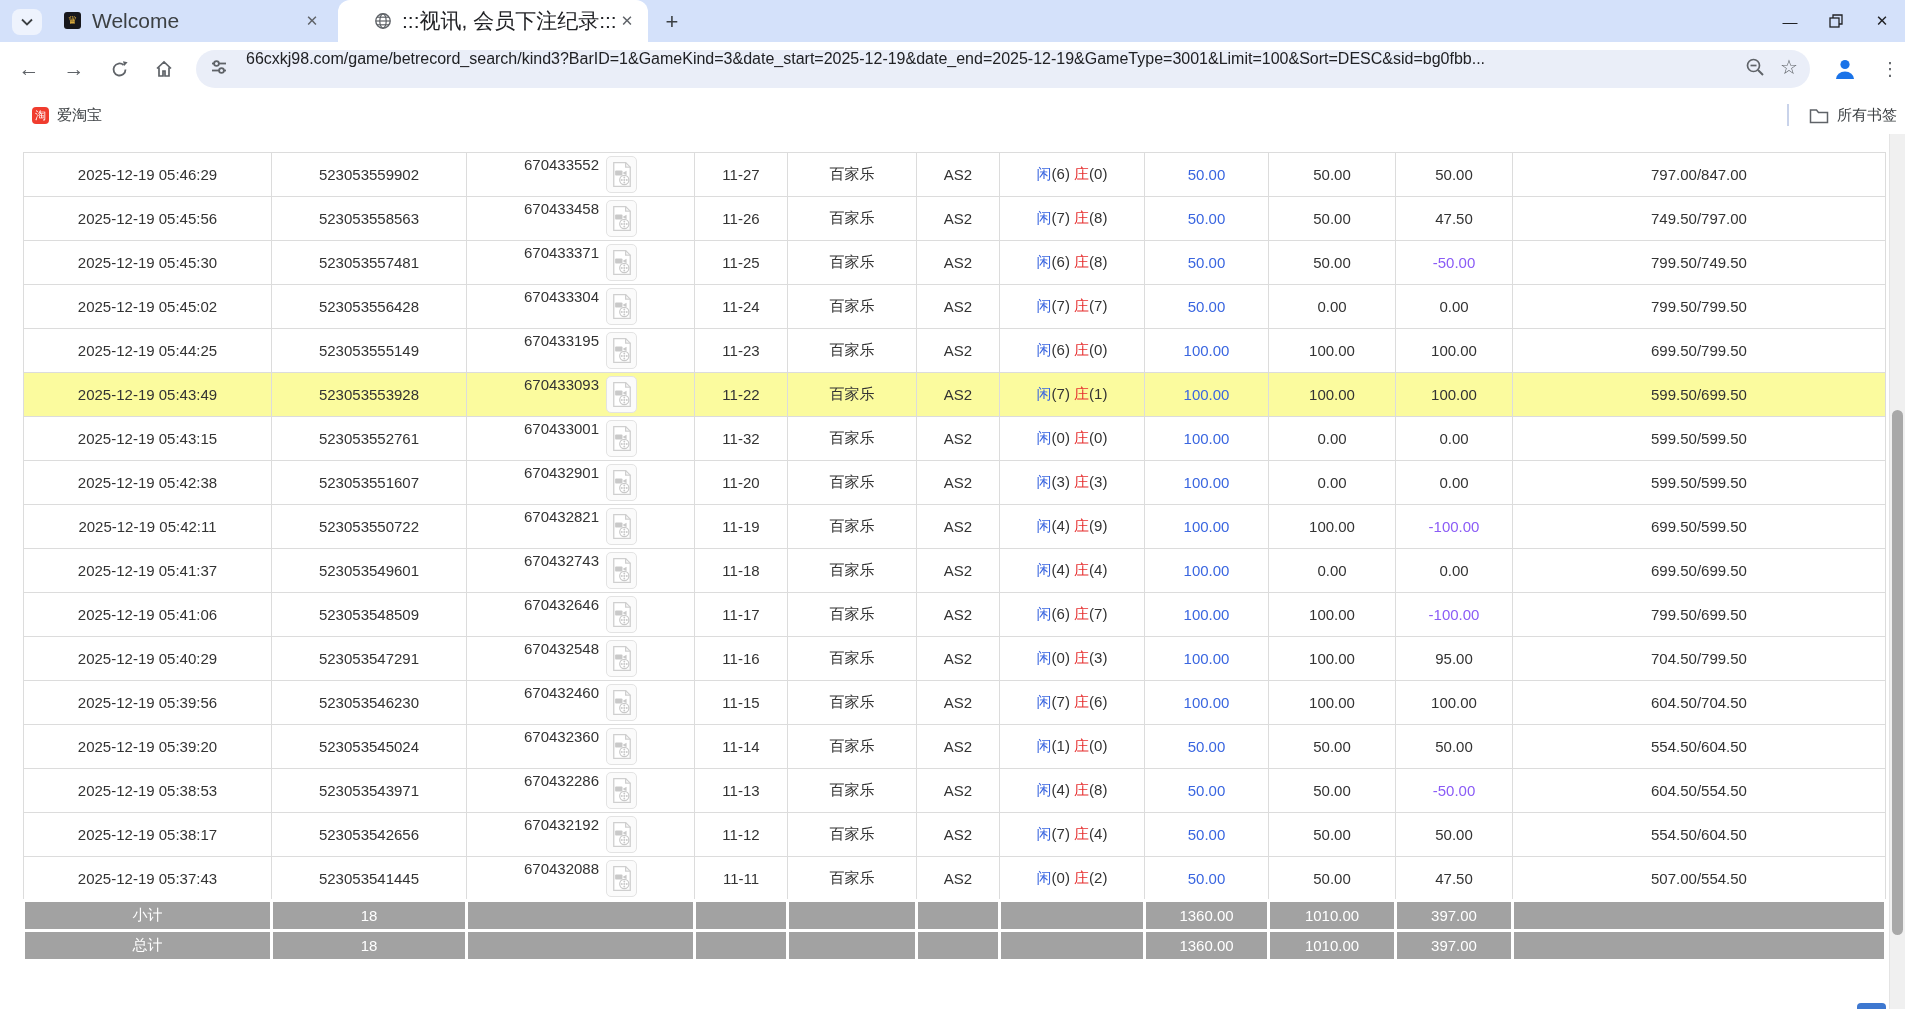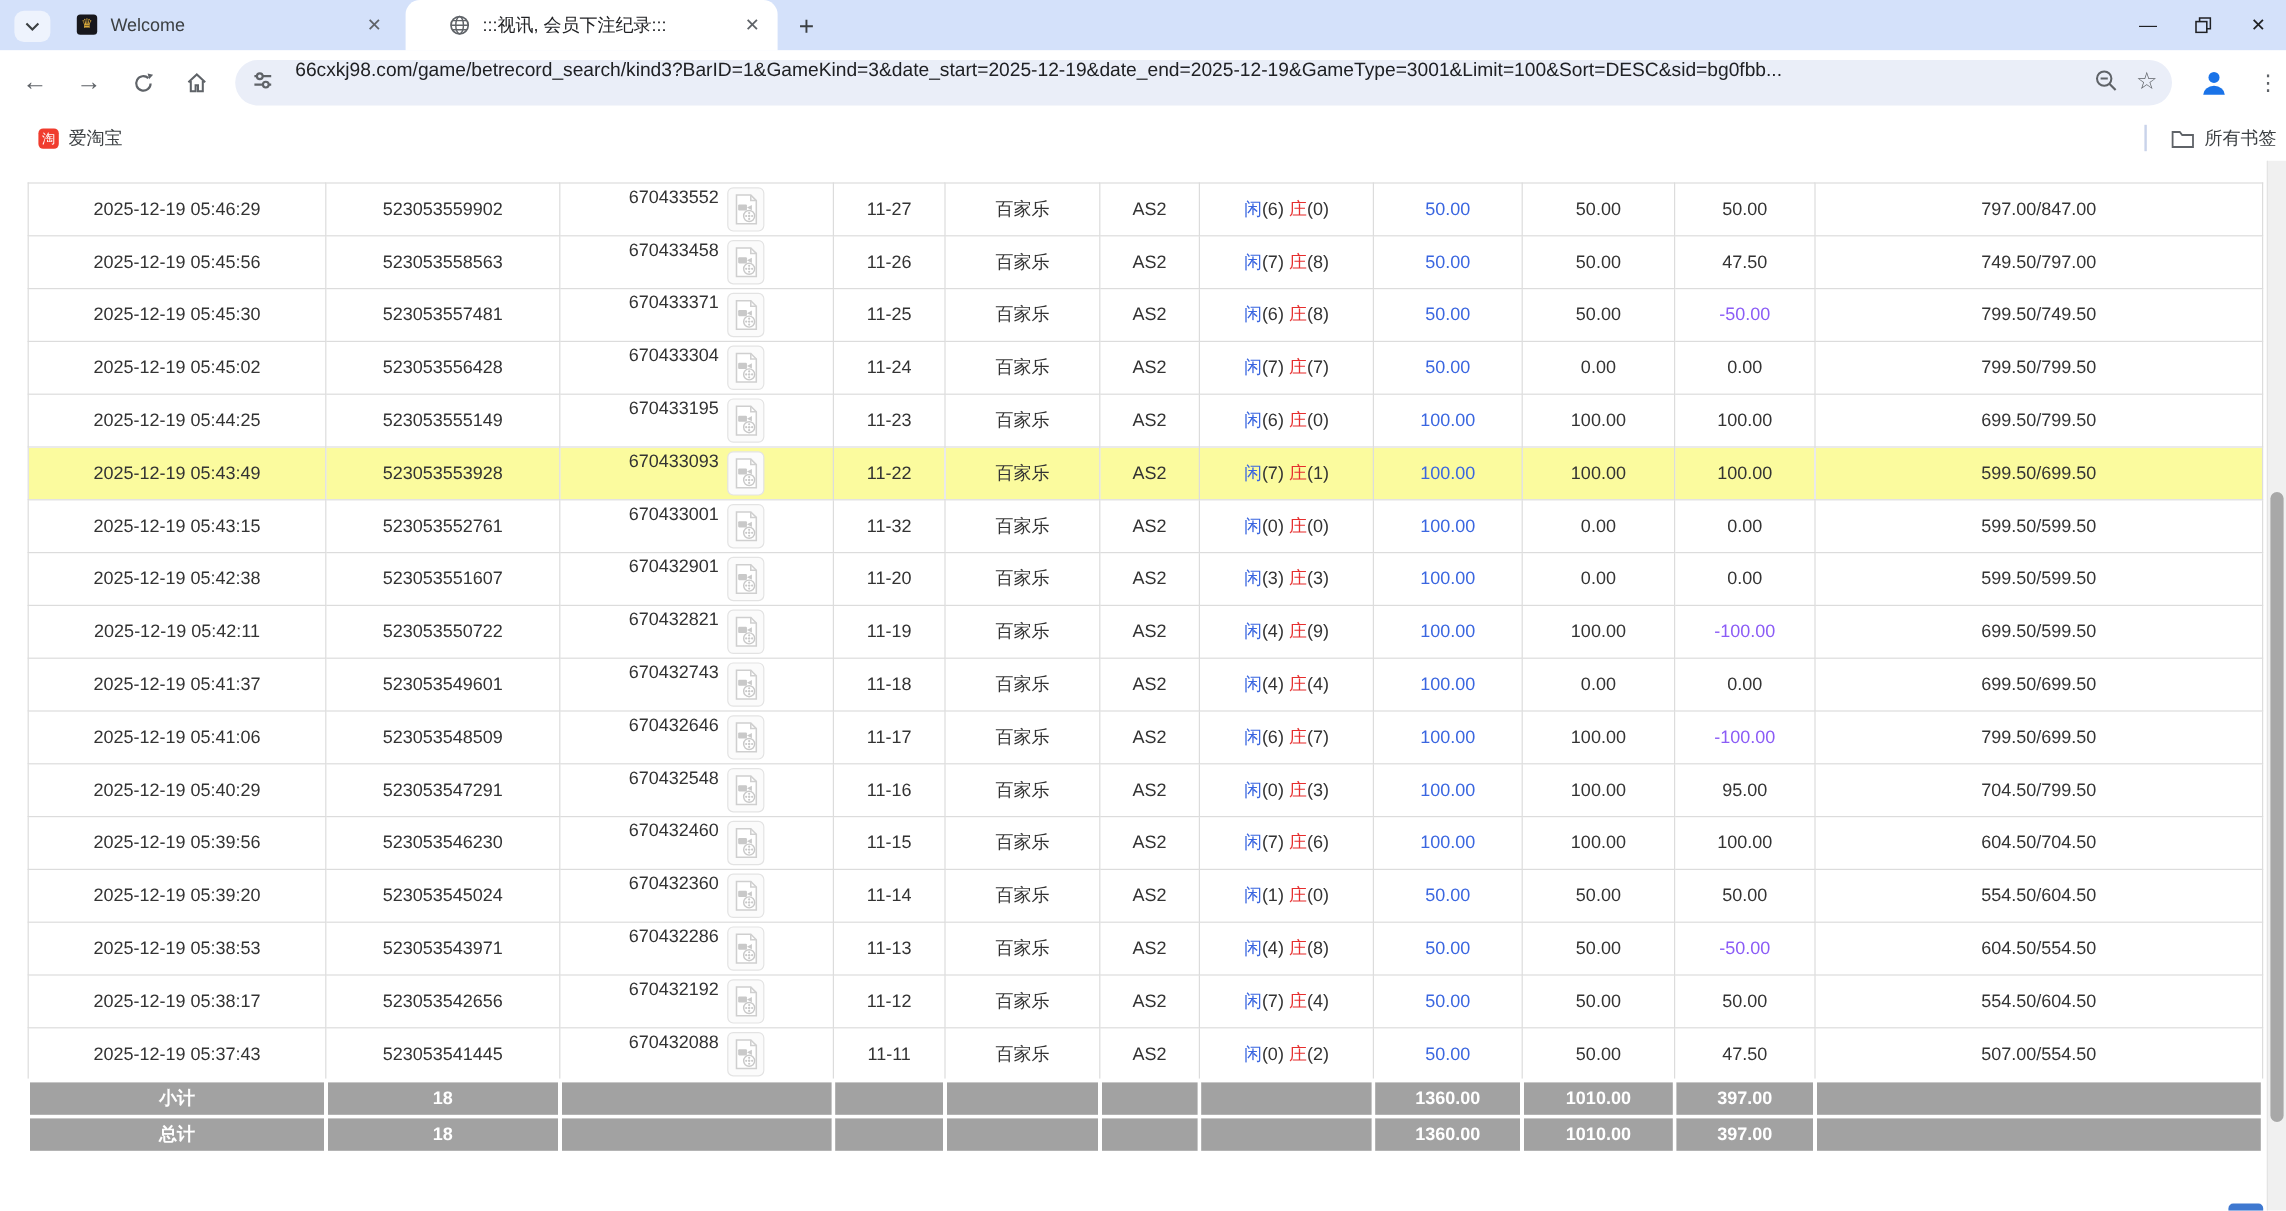--- a/index.html
+++ b/index.html
@@ -10,21 +10,21 @@
   
   .tabstrip { position:absolute; left:0; top:0; width:1905px; height:42px; background:#d4e1fa; }
   .tab-search { position:absolute; left:12px; top:9px; width:30px; height:26px; background:#eef3fd;
                 border-radius:8px; display:flex; align-items:center; justify-content:center; cursor:pointer; }
   .tab { position:absolute; top:0; height:42px; display:flex; align-items:center; }
   .tab.inactive { left:48px; width:285px; }
   .tab.active { left:338px; width:310px; background:#fff; border-radius:12px 12px 0 0;padding-left:20px; }
   .tab .fav { width:18px; height:18px; margin-left:16px; flex:0 0 auto; }
   .fav-dark { width:17px; height:17px; background:#17171c; border-radius:3px; display:flex; align-items:center;
               justify-content:center; color:#d8a93c; font-size:11px; line-height:1; }
-  .tab .t-title { margin-left:10px; font-size:15px; color:#3c4043; white-space:nowrap; overflow:hidden;
+  .tab .t-title { margin-left:10px; font-size:21px; color:#3c4043; white-space:nowrap; overflow:hidden;
                   flex:1 1 auto; }
   .tab.active .t-title { color:#202124; }
   .tab .t-close { width:22px; height:22px; margin-right:10px; border-radius:50%; display:flex; flex:0 0 auto;
                   align-items:center; justify-content:center; font-size:15px; color:#5f6368; cursor:pointer; }
   .newtab { position:absolute; left:658px; top:8px; width:28px; height:28px; display:flex; align-items:center;
             justify-content:center; font-size:22px; color:#3c4043; cursor:pointer; }
   .wincontrols { position:absolute; right:0; top:0; height:42px; display:flex; align-items:center; }
   .winbtn { width:46px; height:42px; display:flex; align-items:center; justify-content:center;
             color:#202124; font-size:15px; cursor:pointer; }
 
@@ -62,21 +62,21 @@
   table.bets td { border:1px solid #dcdcdc; text-align:center; height:44px; padding:0 2px; overflow:hidden;
                   white-space:nowrap; background:#fff; }
   tr.hl td { background:#fbfb9e; }
   td.c-bet { color:#3a66e0; }
   .rp { color:#3a66e0; }
   .rb { color:#e62e2e; }
   td.c-wl.neg { color:#8b5cf6; }
   .gwrap { display:inline-flex; align-items:flex-start; gap:7px; vertical-align:middle; }
   .vbtn { width:31px; height:37px; background:#fbfbfb; border:1px solid #e3e3e3; border-radius:5px;
           display:inline-flex; align-items:center; justify-content:center; cursor:pointer; }
-  tr.foot td { background:#a2a2a2; border:3px solid #fff; color:#fff; font-weight:bold; height:30px; }
+  tr.foot td { background:#a2a2a2; border:3px solid #fff; color:#fff; font-weight:normal; height:30px; }
 
   .page-sliver { position:absolute; left:1857px; top:869px; width:29px; height:12px; background:#3e78d0;
                  border-radius:4px 4px 0 0; cursor:pointer; }
 
   
   .scrollbar { position:absolute; left:1889px; top:134px; width:16px; height:875px; background:#f0f0f0;
                border-left:1px solid #e4e4e4; }
   .sthumb { position:absolute; left:2px; top:276px; width:11px; height:525px; background:#a8a8a8;
             border-radius:6px; cursor:pointer; }
 

